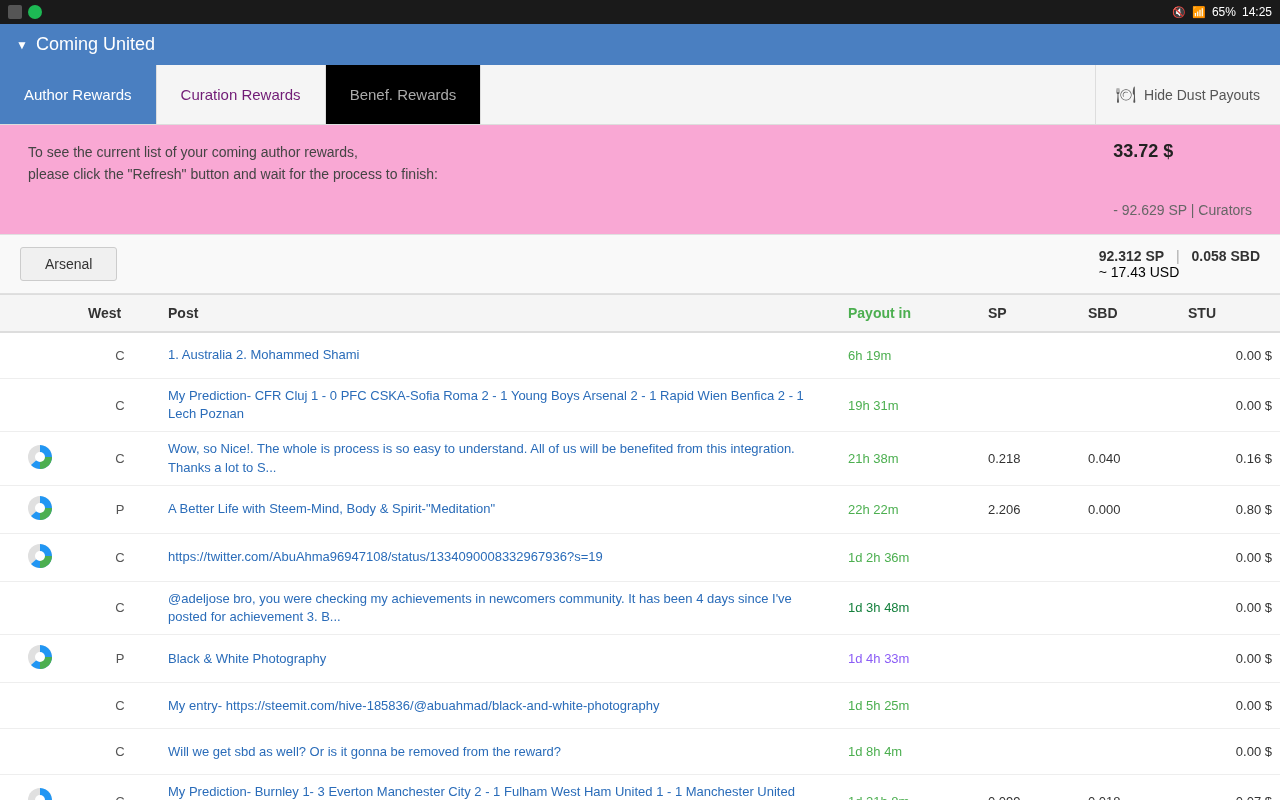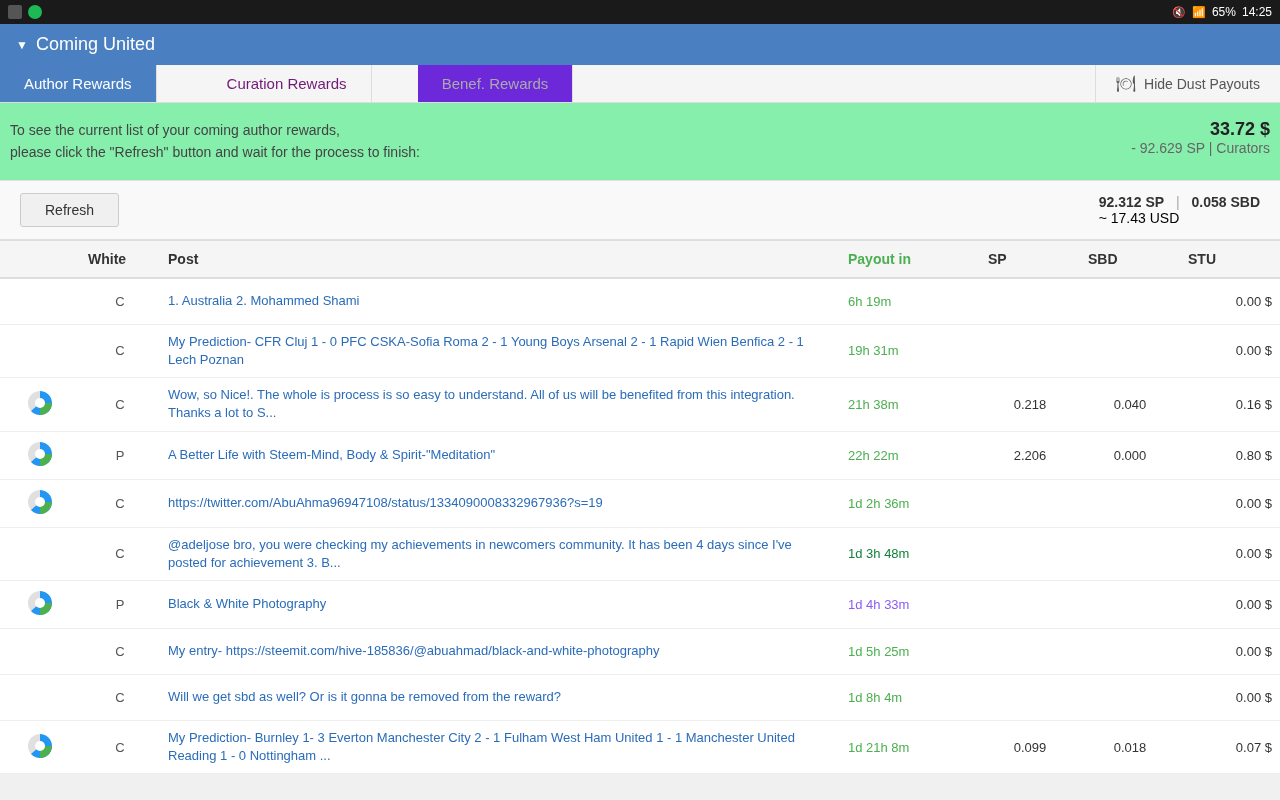--- a/index.html
+++ b/index.html
@@ -48,82 +48,82 @@
     }
     .title-bar-arrow {
       font-size: 12px;
     }
     
     .tab-bar {
       background: #f5f5f5;
       display: flex;
       align-items: stretch;
       border-bottom: 1px solid #ddd;
-      height: 38px;
-      gap: 46px;
+      height: 60px;
     }
     .tab {
       display: flex;
       align-items: center;
       padding: 0 24px;
       cursor: pointer;
       font-size: 15px;
       border-right: 1px solid #ddd;
       white-space: nowrap;
     }
     .tab.active {
       background: #4a7fc1;
       color: white;
       font-weight: 500;
     }
     .tab.inactive {
       background: #f5f5f5;
       color: #701a75;
     }
     .tab.disabled {
-      background: #6d28d9;
+      background: #000000;
       color: #aaa;
     }
     .tab-hide-dust {
       margin-left: auto;
       display: flex;
       align-items: center;
       gap: 8px;
       padding: 0 20px;
       color: #555;
       cursor: pointer;
       background: #f5f5f5;
       border-left: 1px solid #ddd;
     }
     
     .info-section {
-      padding: 16px 10px;
-      background: #86efac;
+      padding: 16px 28px;
+      background: #f9a8d4;
       border-bottom: 1px solid #e0e0e0;
       display: flex;
       justify-content: space-between;
       align-items: flex-start;
     }
     .info-text {
       color: #444;
       font-size: 14px;
       line-height: 1.6;
     }
     .info-right {
-      text-align: right;
+      text-align: left;
       font-size: 14px;
       color: #444;
     }
     .info-right .amount-big {
       font-size: 18px;
       font-weight: 600;
       color: #222;
     }
     .info-right .sp-curators {
       color: #666;
+      margin-top: 40px;
     }
     
     .refresh-section {
       padding: 12px 20px 12px 20px;
       background: #f9f9f9;
       border-bottom: 1px solid #e0e0e0;
       display: flex;
       justify-content: space-between;
       align-items: center;
     }
@@ -180,21 +180,21 @@
     .td {
       padding: 8px;
       font-size: 13px;
       color: #333;
       align-self: center;
     }
     .td.post-link a {
       color: #2a6cb9;
       text-decoration: none;
     }
-    .td.right { text-align: center; }
+    .td.right { text-align: left; }
     .td.payout-time { color: #444; }
     .td.amount { text-align: right; font-weight: 500; }
     .td.type-cell { text-align: center; color: #555; font-weight: 500; }
     .td.icon-cell { text-align: center; }
     
     .pie-icon {
       width: 28px;
       height: 28px;
       display: inline-block;
     }
@@ -247,36 +247,36 @@
       <div>To see the current list of your coming author rewards,</div>
       <div>please click the "Refresh" button and wait for the process to finish:</div>
     </div>
     <div class="info-right">
       <div class="amount-big">33.72 $</div>
       <div class="sp-curators">- 92.629 SP  |  Curators</div>
     </div>
   </div>
 
   <div class="refresh-section">
-    <button class="refresh-btn">Refresh</button>
+    <button class="refresh-btn">Arsenal</button>
     <div class="sp-sbd-info">
       <div>
         <span class="sp-val">92.312 SP</span>
         <span style="margin:0 8px;color:#aaa;">|</span>
         <span class="sbd-val">0.058 SBD</span>
       </div>
       <div class="usd-val">~ 17.43 USD</div>
     </div>
   </div>
 
   <div class="table-container">
 
     <div class="table-header">
       <div class="th"></div>
-      <div class="th">White</div>
+      <div class="th">West</div>
       <div class="th">Post</div>
       <div class="th payout">Payout in</div>
       <div class="th right">SP</div>
       <div class="th right">SBD</div>
       <div class="th right">STU</div>
     </div>
 
     <div id="table-body">
         <div class="table-row">
           <div class="td icon-cell"></div>

